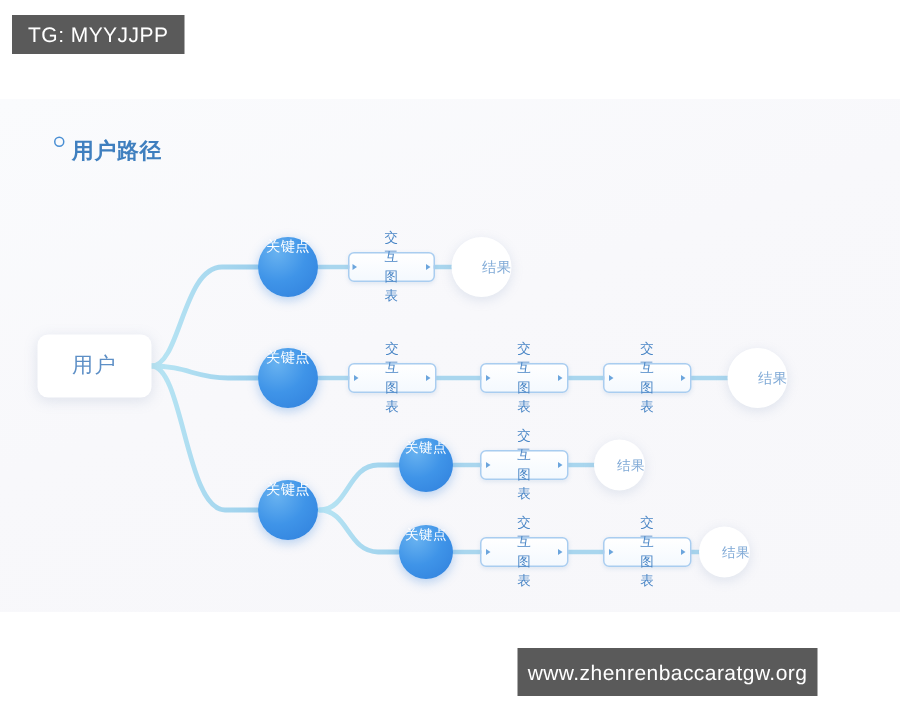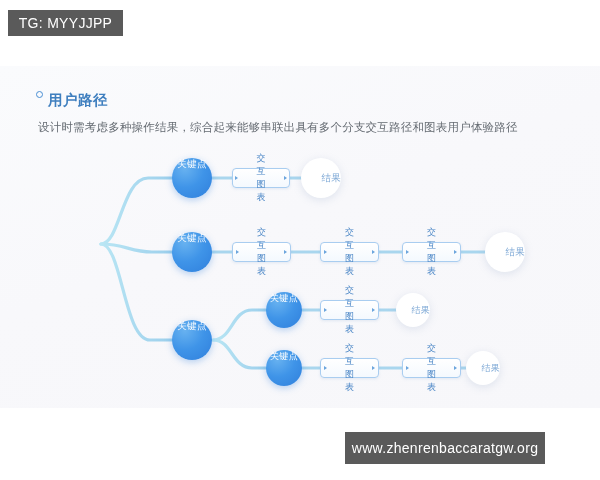--- a/index.html
+++ b/index.html
@@ -188,21 +188,20 @@
   <span>TG: MYYJJPP</span>
 </div>
 
 <div class="card">
 
   <div class="card-header">
     <span class="bullet-icon"></span>
     <span class="card-title">用户路径</span>
   </div>
 
-  <div class="card-sub">设计时需考虑多种操作结果，综合起来能够串联出具有多个分支交互路径和图表用户体验路径</div>
 
   <div class="diagram">
 
     <svg class="edges" viewBox="0 0 600 342">
       <defs>
         <linearGradient id="eg" x1="0" y1="0" x2="1" y2="0">
           <stop offset="0%" stop-color="#b9e6f4"></stop>
           <stop offset="100%" stop-color="#9ccfec"></stop>
         </linearGradient>
       </defs>
@@ -230,20 +229,23 @@
 
         <line x1="302" y1="244" x2="320" y2="244"></line>
         <line x1="379" y1="244" x2="400" y2="244"></line>
 
         <line x1="302" y1="302" x2="320" y2="302"></line>
         <line x1="379" y1="302" x2="402" y2="302"></line>
         <line x1="461" y1="302" x2="472" y2="302"></line>
       </g>
     </svg>
 
+    <div class="user-node" style="left:25px; top:157px;">
+      <span>用户</span>
+    </div>
 
     <div class="kp" style="left:172px; top:92px;">
       <span>关键点</span>
     </div>
     <div class="pill" style="left:232px; top:102px; width:58px;">
       <span class="tick l"></span>
       <span>交互图表</span>
       <span class="tick r"></span>
     </div>
     <div class="res" style="left:301px; top:92px;">

